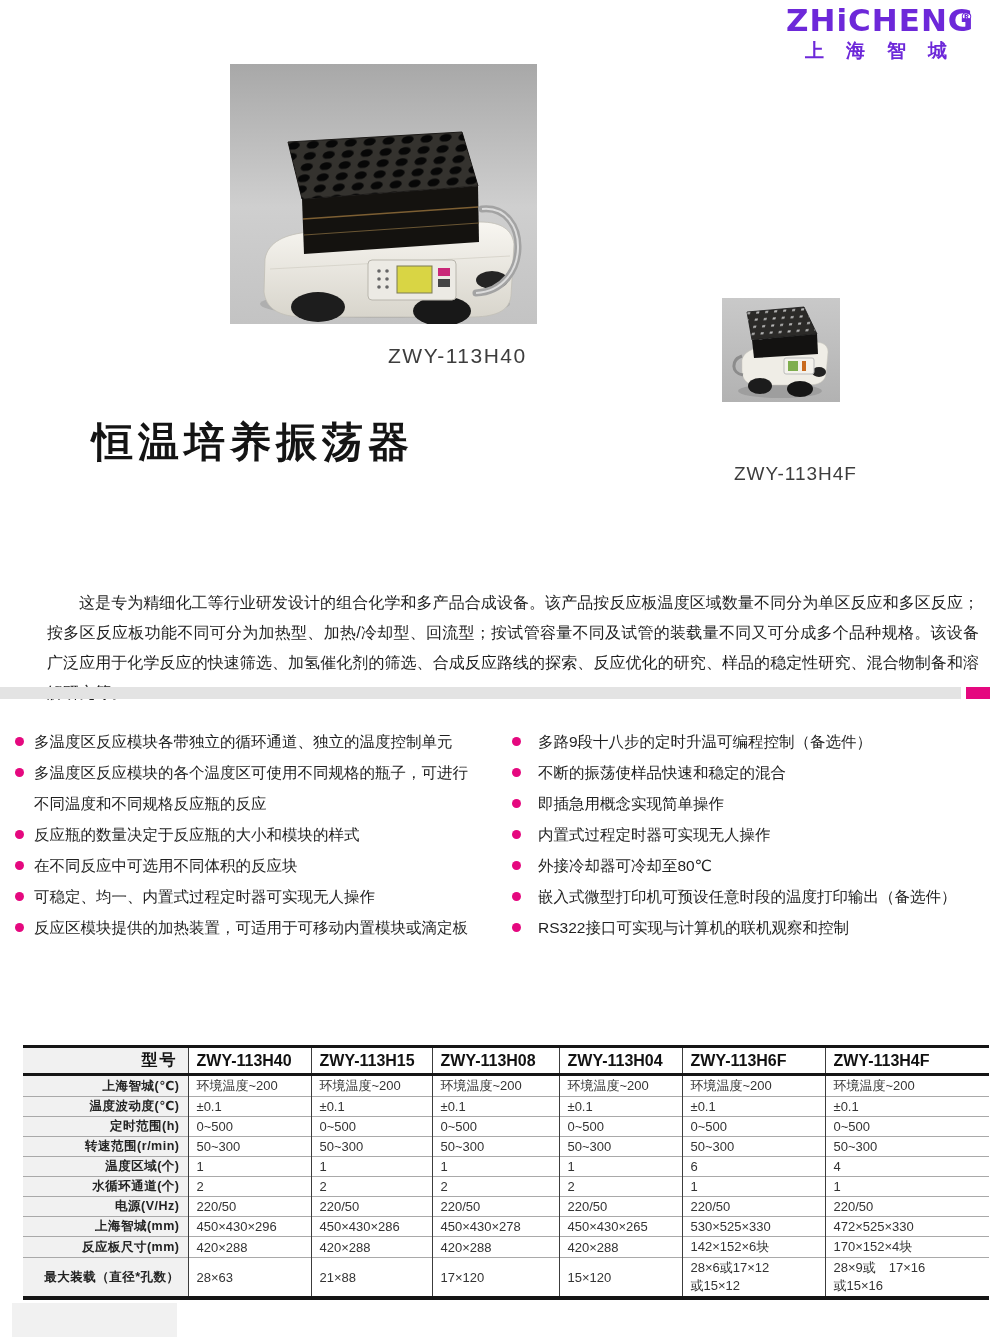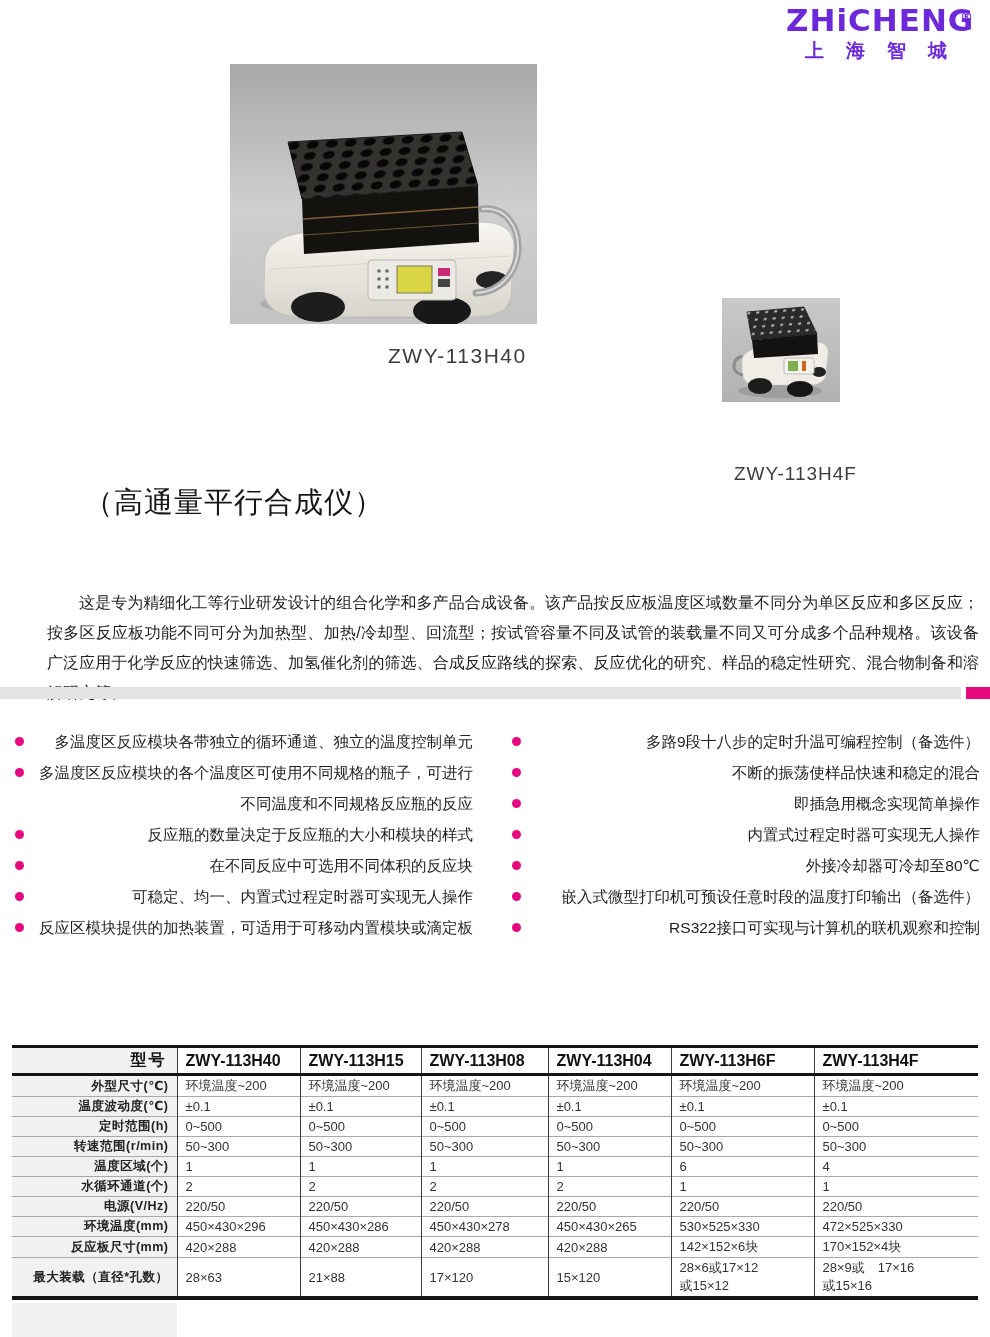--- a/index.html
+++ b/index.html
@@ -26,31 +26,31 @@
 
   
   .intro{position:absolute;left:30px;top:571px;width:932px;font-size:16px;line-height:30px;
          color:#1f1f1f;text-align:justify;text-indent:2em;}
 
   
   .divider-gray{position:absolute;left:0;top:687px;width:961px;height:12px;background:#e3e3e3;}
   .divider-accent{position:absolute;left:966px;top:687px;width:24px;height:12px;background:#e5087f;}
 
   
-  ul.features{list-style:none;margin:0;padding:0;position:absolute;text-align:right;}
+  ul.features{list-style:none;margin:0;padding:0;position:absolute;}
   .features-left{left:15px;top:726px;width:458px;}
   .features-right{left:512px;top:726px;width:468px;}
   ul.features li{position:relative;font-size:15.5px;line-height:31px;color:#1f1f1f;}
   .features-left li{padding-left:19px;}
   .features-right li{padding-left:26px;}
   ul.features li::before{content:"";position:absolute;left:0;top:11px;width:9px;height:9px;
                          border-radius:50%;background:#e5087f;}
 
   
-  .spec-table{position:absolute;left:12px;top:1045px;}
+  .spec-table{position:absolute;left:23px;top:1045px;}
   table{border-collapse:collapse;table-layout:fixed;width:966px;
         border-top:3px solid #151515;border-bottom:4px solid #151515;}
   th,td{overflow:hidden;vertical-align:middle;white-space:pre-line;}
   thead tr{height:28px;}
   thead th{border-bottom:3px solid #151515;font-size:16px;color:#111;}
   th.lbl{text-align:right;padding-right:10px;background:#f1f1f1;font-size:16px;letter-spacing:2px;}
   thead th.model{text-align:left;padding-left:8px;border-left:1px solid #3c3c3c;}
   tbody tr{height:19px;}
   tbody tr.tall{height:33px;}
   tbody th{background:#f1f1f1;text-align:right;padding-right:8px;font-size:12.5px;
@@ -141,21 +141,21 @@
     <ellipse cx="78" cy="91" rx="13" ry="8" fill="#161616"></ellipse>
     <polygon points="30,42 95,36 96,56 32,60" fill="#131211"></polygon>
     <polygon points="25,14 82,9 95,36 30,42" fill="#2b2a28" stroke="#161616" stroke-width="0.8"></polygon>
     <polygon points="25,14 82,9 95,36 30,42" fill="url(#holes2)"></polygon>
     <rect x="62" y="60" width="30" height="16" rx="2" fill="#f4f2ec" stroke="#bbbbbb"></rect>
     <rect x="66" y="63" width="10" height="10" fill="#7fae4e"></rect>
     <rect x="80" y="63" width="4" height="10" fill="#c96a1e"></rect>
   </svg>
   <div class="caption2">ZWY-113H4F</div>
 
-  <h2 class="subtitle" style="margin:0;">（高通量平行合成仪）</h2>
+  <h1 class="title" style="margin:0;">恒温培养振荡器</h1>
 
   <p class="intro" style="margin:17px;">这是专为精细化工等行业研发设计的组合化学和多产品合成设备。该产品按反应板温度区域数量不同分为单区反应和多区反应；按多区反应板功能不同可分为加热型、加热/冷却型、回流型；按试管容量不同及试管的装载量不同又可分成多个品种规格。该设备广泛应用于化学反应的快速筛选、加氢催化剂的筛选、合成反应路线的探索、反应优化的研究、样品的稳定性研究、混合物制备和溶解研究等。</p>
 
   <div class="divider-gray"></div>
   <div class="divider-accent"></div>
 
   <ul class="features features-left">
     <li>多温度区反应模块各带独立的循环通道、独立的温度控制单元</li>
     <li>多温度区反应模块的各个温度区可使用不同规格的瓶子，可进行不同温度和不同规格反应瓶的反应</li>
     <li>反应瓶的数量决定于反应瓶的大小和模块的样式</li>
@@ -191,21 +191,21 @@
           <th class="model">ZWY-113H40</th>
           <th class="model">ZWY-113H15</th>
           <th class="model">ZWY-113H08</th>
           <th class="model">ZWY-113H04</th>
           <th class="model">ZWY-113H6F</th>
           <th class="model">ZWY-113H4F</th>
         </tr>
       </thead>
       <tbody>
         <tr>
-          <th>外型尺寸(℃)</th>
+          <th>上海智城(℃)</th>
           <td>环境温度~200</td>
           <td>环境温度~200</td>
           <td>环境温度~200</td>
           <td>环境温度~200</td>
           <td>环境温度~200</td>
           <td>环境温度~200</td>
         </tr>
         <tr>
           <th>温度波动度(℃)</th>
           <td>±0.1</td>
@@ -254,21 +254,21 @@
         <tr>
           <th>电源(V/Hz)</th>
           <td>220/50</td>
           <td>220/50</td>
           <td>220/50</td>
           <td>220/50</td>
           <td>220/50</td>
           <td>220/50</td>
         </tr>
         <tr>
-          <th>环境温度(mm)</th>
+          <th>上海智城(mm)</th>
           <td>450×430×296</td>
           <td>450×430×286</td>
           <td>450×430×278</td>
           <td>450×430×265</td>
           <td>530×525×330</td>
           <td>472×525×330</td>
         </tr>
         <tr>
           <th>反应板尺寸(mm)</th>
           <td>420×288</td>

